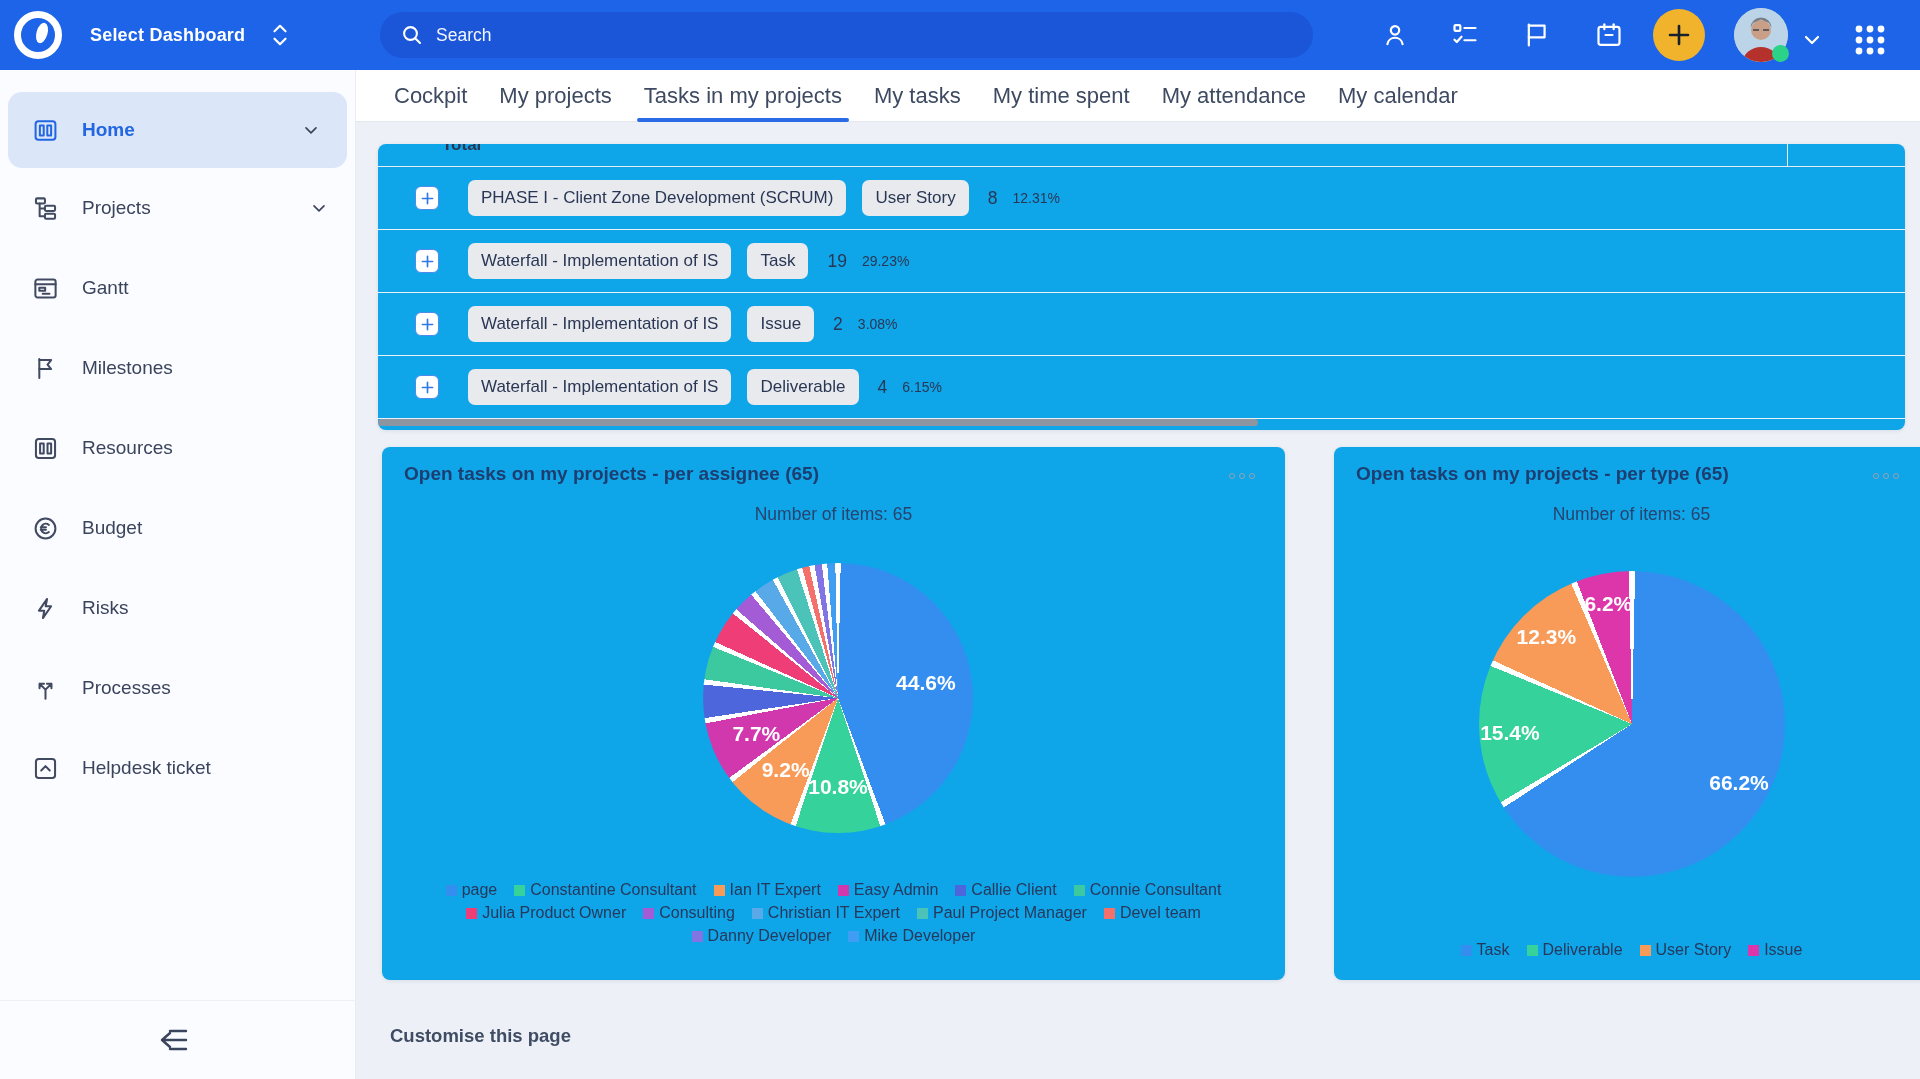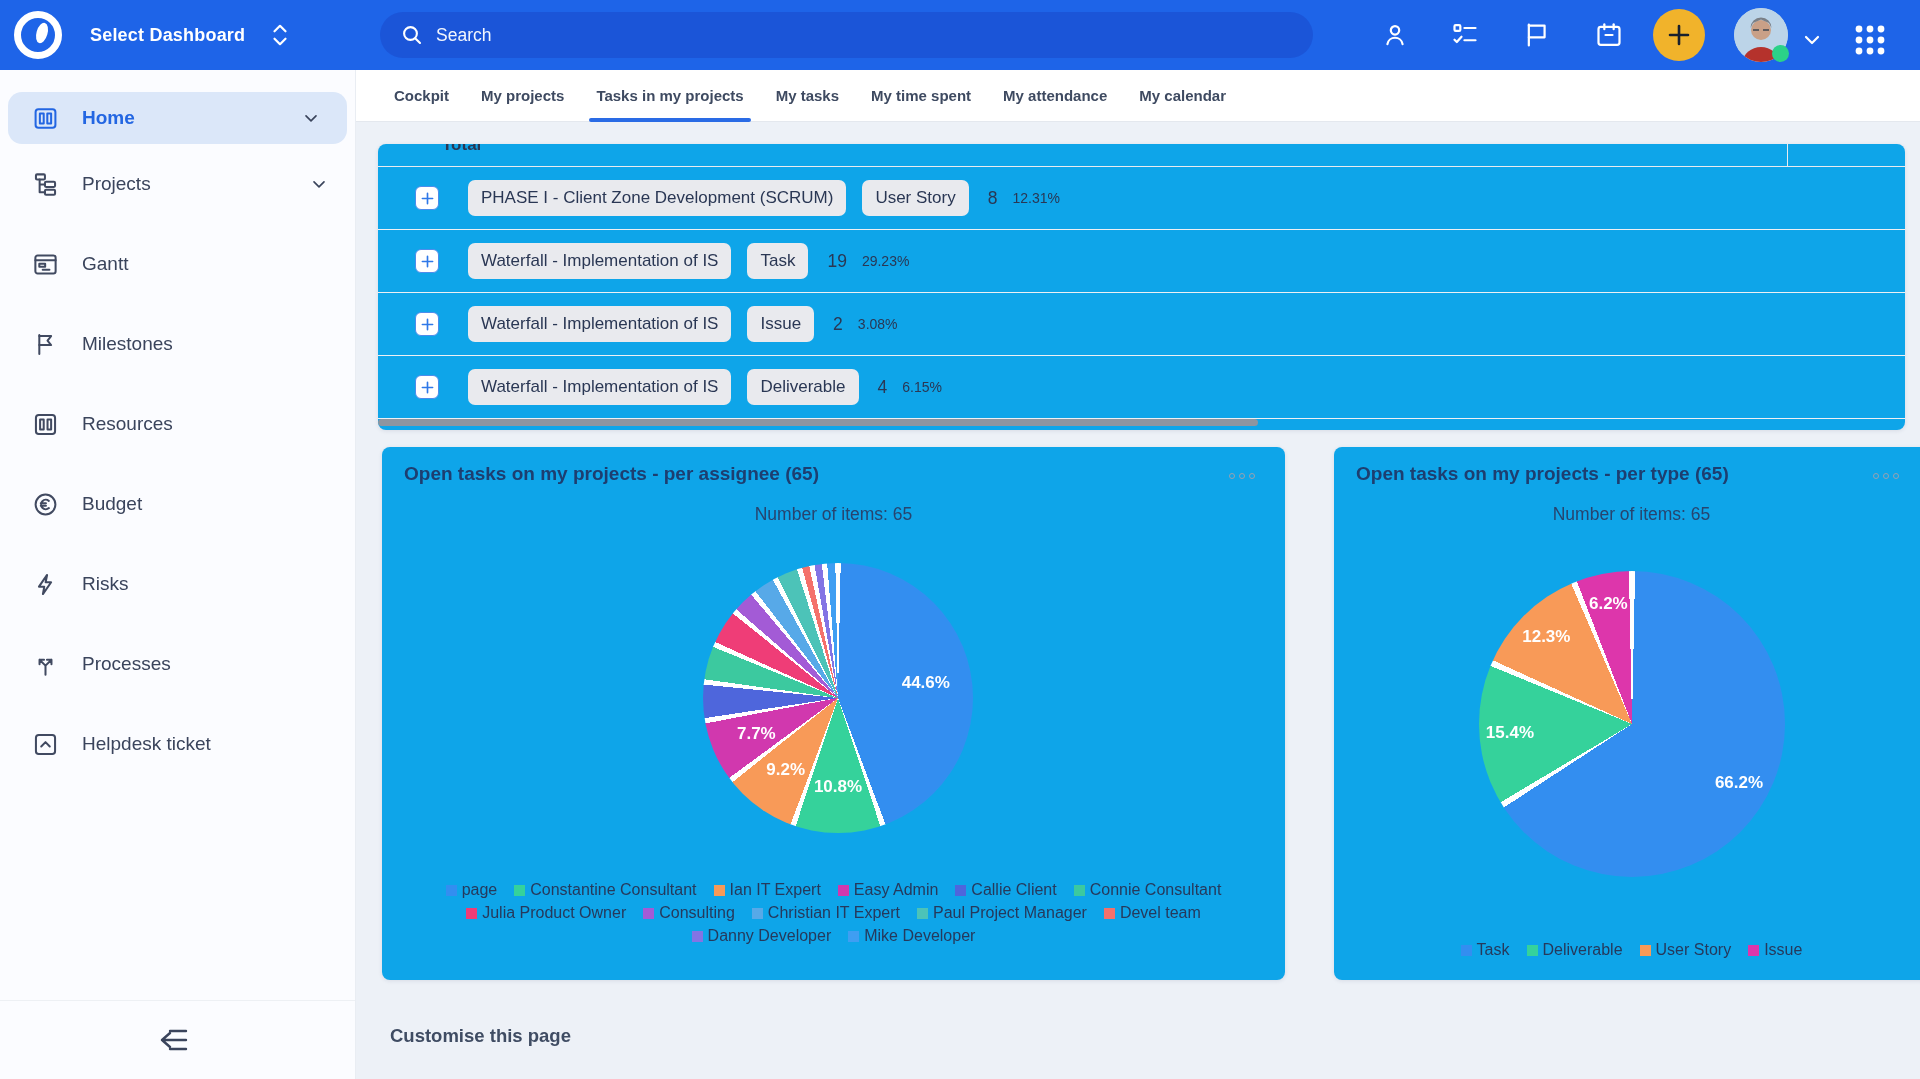--- a/index.html
+++ b/index.html
@@ -28,33 +28,33 @@
   .presence{position:absolute;left:1772px;top:45px;width:17px;height:17px;border-radius:50%;background:var(--presence);}
   .caret{position:absolute;left:1800px;top:28px;width:24px;height:24px;cursor:pointer;}
   .apps{position:absolute;left:1851px;top:21px;width:38px;height:38px;cursor:pointer;}
 
   
   .sidebar{position:absolute;left:0;top:70px;width:356px;height:1009px;background:#fbfcff;border-right:1px solid #e9edf3;z-index:4;}
   .side-nav{padding-top:22px;}
   .side-item{height:80px;display:flex;align-items:center;padding-left:32px;position:relative;cursor:pointer;
     color:#3a445c;font-size:19px;font-weight:500;}
   .side-item .side-icon svg{stroke:#414a61;}
-  .side-item.active{background:var(--active-bg);border-radius:14px;margin:0 8px;height:52px;padding-left:24px;color:var(--active-tx);font-weight:700;}
+  .side-item.active{background:var(--active-bg);border-radius:14px;margin:0 8px;height:76px;padding-left:24px;color:var(--active-tx);font-weight:700;}
   .side-item.active .side-icon svg{stroke:var(--active-tx);}
   .side-icon{width:27px;height:27px;}
   .side-label{margin-left:23px;}
   .side-chevron{position:absolute;right:26px;width:20px;height:20px;}
   .side-chevron svg{stroke:#3a445c;}
   .side-footer{position:absolute;top:930px;left:0;width:355px;height:79px;border-top:1px solid #edf0f4;display:flex;align-items:center;}
   .collapse-btn{margin-left:152px;width:44px;height:34px;cursor:pointer;}
 
   
   .content{position:absolute;left:356px;top:70px;width:1564px;height:1009px;background:#edf1f7;}
   .tabbar{height:52px;background:#fff;border-bottom:1px solid #e4e8ee;display:flex;align-items:center;padding-left:38px;gap:32px;}
-  .tab{font-size:15px;font-weight:700;color:#3e4a61;position:relative;height:52px;display:flex;align-items:center;cursor:pointer;white-space:nowrap;}
+  .tab{font-size:22px;font-weight:400;color:#3e4a61;position:relative;height:52px;display:flex;align-items:center;cursor:pointer;white-space:nowrap;}
   .tab.active::after{content:"";position:absolute;left:-7px;right:-7px;bottom:0;height:4px;background:var(--accent);border-radius:2px;}
 
   .card{position:absolute;background:#0ea5e9;border-radius:8px;box-shadow:0 1px 4px rgba(25,39,80,.10);}
 
   
   .table-card{left:22px;top:74px;width:1527px;height:286px;overflow:hidden;}
   .total-row{height:23px;position:relative;border-bottom:1px solid #e8ebf0;overflow:hidden;}
   .total-label{position:absolute;left:64px;top:-9px;font-size:17px;font-weight:700;color:#2a3754;}
   .total-col-divider{position:absolute;right:117px;top:0;height:100%;width:1px;background:#e8ebf0;}
   .t-row{height:63px;display:flex;align-items:center;border-bottom:1px solid #edf0f4;}
@@ -70,21 +70,21 @@
   
   .chart-card .card-title{position:absolute;left:22px;top:16px;font-size:19px;font-weight:700;color:#1d3e70;text-align:center;}
   .menu-dots{position:absolute;right:26px;top:22px;display:flex;gap:4px;cursor:pointer;padding:4px;}
   .menu-dots span{width:6px;height:6px;border:1.5px solid #98a1b0;border-radius:50%;display:block;}
   .card-sub{position:absolute;top:57px;left:0;width:100%;text-align:center;font-size:17.5px;color:#27446f;}
   .chart-left{left:26px;top:377px;width:903px;height:533px;}
   .chart-right{left:954px;top:377px;width:595px;height:533px;margin-left:24px;}
   .pie{position:absolute;border-radius:50%;}
   .pie-0{left:321px;top:116px;width:270px;height:270px;}
   .pie-1{left:145px;top:124px;width:306px;height:306px;}
-  .slice-label{position:absolute;transform:translate(-50%,-50%);color:#fff;font-weight:700;font-size:17px;white-space:nowrap;}
+  .slice-label{position:absolute;transform:translate(-50%,-50%);color:#fff;font-weight:700;font-size:21px;white-space:nowrap;}
   .legend{position:absolute;left:0;width:100%;display:flex;flex-wrap:wrap;justify-content:center;column-gap:17px;row-gap:5px;
     padding:0 14px;font-size:16px;color:#26395c;}
   .legend-0{top:434px;}
   .legend-1{top:494px;}
   .legend-item{display:inline-flex;align-items:center;cursor:pointer;white-space:nowrap;}
   .sw{width:11px;height:11px;display:inline-block;margin-right:5px;flex:none;}
 
   .customise{position:absolute;left:34px;top:955px;font-size:18.5px;font-weight:600;color:#3f4c63;cursor:pointer;}
 </style>
 </head>

